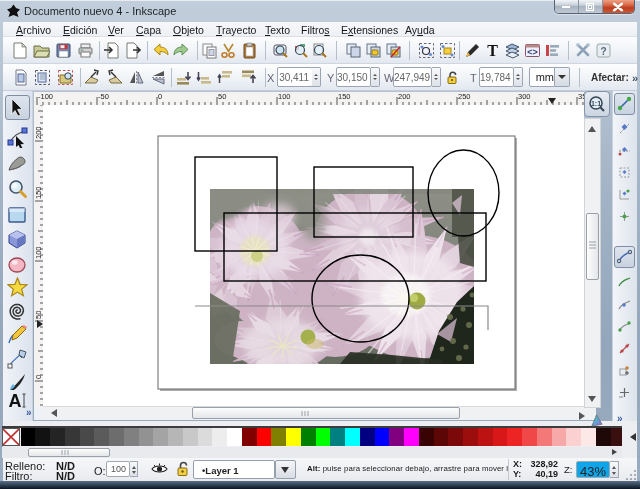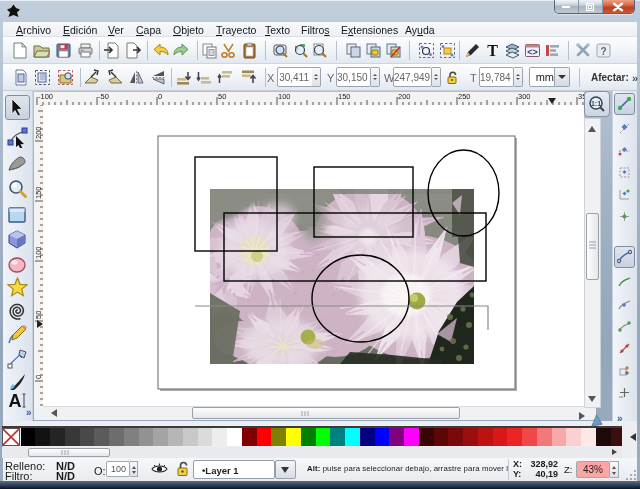--- a/index.html
+++ b/index.html
@@ -33,20 +33,21 @@
 .tbx{z-index:5}.snp{z-index:5}.stx{z-index:5;font-size:11px;color:#1a1a1a}
 </style></head><body>
 <div id="win">
 <div class="abs" id="frame"></div>
 <div class="abs" id="botedge"></div>
 <div class="abs" style="left:6px;top:4px;width:15px;height:15px;z-index:6">
 <svg width="15" height="15" viewBox="0 0 15 15">
         <path d="M7.5 0.5 L10 4 L14 5.5 L11 8.5 L12.5 13 L7.5 11 L2.5 13 L4 8.5 L1 5.5 L5 4 Z" fill="#101010"></path>
       </svg>
 </div>
+<div class="abs" id="title">Documento nuevo 4 - Inkscape</div>
 <div class="abs" id="wbtns">
  <div class="wb">
         <svg width="9" height="3" viewBox="0 0 9 3">
           <rect width="9" height="3" rx="1" fill="#fff" stroke="#6a7888" stroke-width=".4"></rect>
         </svg>
       </div>
  <div class="wb">
         <svg width="9" height="9" viewBox="0 0 9 9">
           <rect x="1" y="1" width="7" height="7" fill="none" stroke="#fff" stroke-width="1.3"></rect>
           <rect x="3" y="3" width="3" height="3" fill="none" stroke="#fff" stroke-width="1"></rect>
@@ -797,21 +798,21 @@
 <div class="abs" style="left:193px;top:460px;width:82px;height:19px;background:#fff;border:1px solid #96a0ac;border-radius:2px;z-index:5;font-size:9.5px;font-weight:bold;color:#222;padding:4px 0 8px 8px">•Layer 1</div>
 <div class="abs" style="left:275px;top:460px;width:21px;height:19px;background:linear-gradient(#f4f5f7,#d8dde4);border:1px solid #96a0ac;border-radius:2px;z-index:5"></div>
 <div class="abs" style="left:281px;top:467px;border:4.5px solid transparent;border-top:6px solid #333;z-index:6"></div>
 <div class="abs stx" style="left:307px;top:464px;width:201px;font-size:7.8px;letter-spacing:0.1px;white-space:nowrap;overflow:hidden"><b>Alt:</b> pulse para seleccionar debajo, arrastre para mover la selección</div>
 <div class="abs" style="left:508px;top:459px;width:1px;height:21px;background:#c4c8ce;z-index:5"></div>
 <div class="abs stx" style="left:513px;top:459px;font-size:9px;font-weight:bold">X:</div>
 <div class="abs stx" style="left:513px;top:469px;font-size:9px;font-weight:bold">Y:</div>
 <div class="abs stx" style="left:527px;top:459px;width:31px;text-align:right;font-size:9px;font-weight:bold">328,92</div>
 <div class="abs stx" style="left:527px;top:469px;width:31px;text-align:right;font-size:9px;font-weight:bold">40,19</div>
 <div class="abs stx" style="left:564px;top:464px;font-size:9.5px">Z:</div>
-<div class="abs" style="left:576px;top:461px;width:34px;height:17px;background:#fca5a5;border:1px solid #a0a8b2;border-radius:2px;z-index:5;font-size:10px;color:#222;text-align:center;padding-top:2px">43%</div>
+<div class="abs" style="left:576px;top:461px;width:34px;height:17px;background:#0ea5e9;border:1px solid #a0a8b2;border-radius:2px;z-index:5;font-size:13px;color:#222;text-align:center;padding-top:2px">43%</div>
 <div class="abs" style="left:610px;top:461px;width:9px;height:17px;background:linear-gradient(#f8f9fa,#dde2e9);border:1px solid #a0a8b2;border-left:none;z-index:5"></div>
 <div class="abs" style="left:612px;top:464px;border:2.5px solid transparent;border-bottom:3.5px solid #555;z-index:6"></div>
 <div class="abs" style="left:612px;top:472px;border:2.5px solid transparent;border-top:3.5px solid #555;z-index:6"></div>
 <svg class="abs" style="left:626px;top:468px;z-index:6" width="12" height="12">
       <g fill="#9aa2ac">
         <circle cx="9" cy="3" r="1.1"></circle>
         <circle cx="9" cy="7" r="1.1"></circle>
         <circle cx="9" cy="11" r="1.1"></circle>
         <circle cx="5" cy="7" r="1.1"></circle>
         <circle cx="5" cy="11" r="1.1"></circle>

